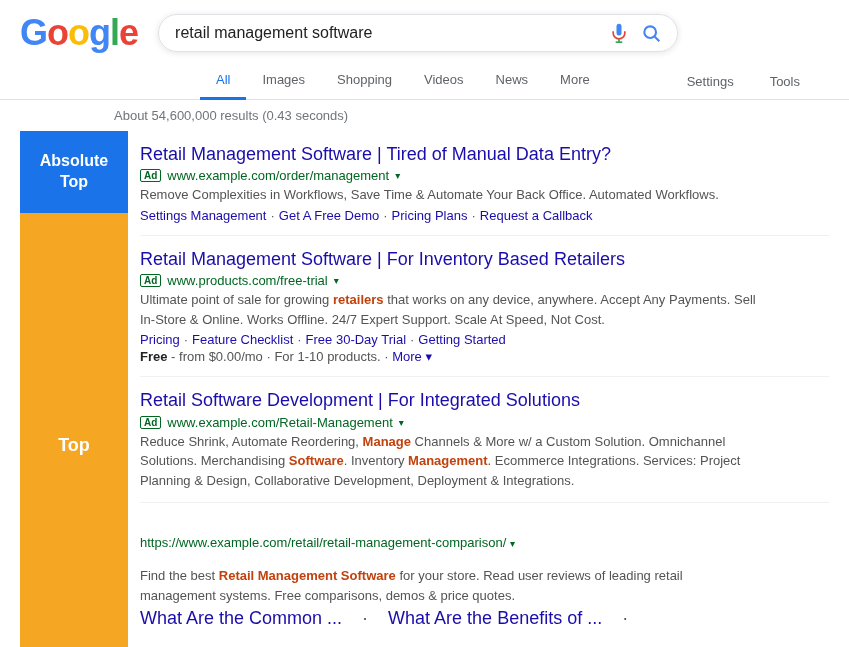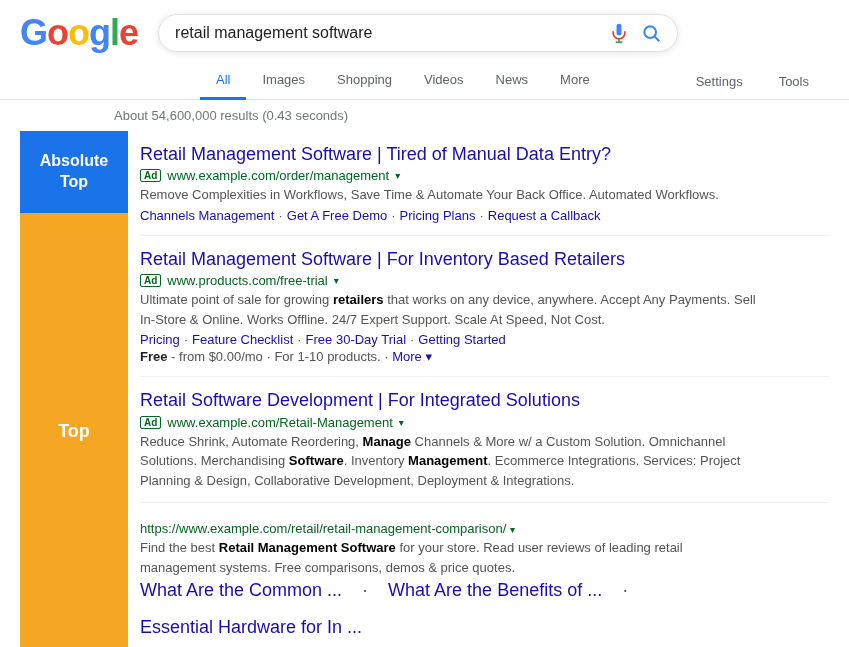--- a/index.html
+++ b/index.html
@@ -54,21 +54,21 @@
     }
     .mic-icon {
       width: 20px;
       height: 20px;
     }
 
     
     .nav-tabs {
       display: flex;
       align-items: center;
-      padding: 8px 4px 0 200px;
+      padding: 8px 13px 0 200px;
       border-bottom: 1px solid #e0e0e0;
       gap: 0;
     }
     .nav-tab {
       padding: 10px 16px;
       font-size: 13px;
       color: #5f6368;
       cursor: pointer;
       border-bottom: 3px solid transparent;
       margin-bottom: -1px;
@@ -134,21 +134,21 @@
       color: #006621;
       font-size: 10px;
     }
 
     .result-desc {
       font-size: 13px;
       color: #545454;
       line-height: 1.5;
       max-width: 620px;
     }
-    .result-desc strong { font-weight: bold; color: #000000; }
+    .result-desc strong { font-weight: bold; color: #c2410c; }
 
     .result-links {
       font-size: 13px;
       color: #1a0dab;
       margin-top: 3px;
       display: flex;
       flex-wrap: wrap;
       gap: 0;
     }
     .result-link {
@@ -172,21 +172,21 @@
     }
 
     
     .organic-result {
       padding: 12px 0 12px 0;
       margin-top: 4px;
     }
     .organic-url {
       color: #006621;
       font-size: 13px;
-      margin: 2px 0;
+      margin: 16px 0;
     }
     .organic-url-arrow {
       color: #006621;
       font-size: 10px;
     }
 
     
     .sitelinks-row {
       font-size: 18px;
       color: #1a0dab;
@@ -287,21 +287,21 @@
 
     <div class="ad-result">
       <div class="result-title">Retail Management Software | Tired of Manual Data Entry?</div>
       <div class="ad-url-row">
         <span class="ad-badge">Ad</span>
         <span class="ad-url">www.example.com/order/management</span>
         <span class="url-arrow">▾</span>
       </div>
       <div class="result-desc">Remove Complexities in Workflows, Save Time &amp; Automate Your Back Office. Automated Workflows.</div>
       <div class="result-links">
-        <span class="result-link">Channels Management</span>
+        <span class="result-link">Settings Management</span>
         <span class="link-sep"> · </span>
         <span class="result-link">Get A Free Demo</span>
         <span class="link-sep"> · </span>
         <span class="result-link">Pricing Plans</span>
         <span class="link-sep"> · </span>
         <span class="result-link">Request a Callback</span>
       </div>
     </div>
 
     <div class="ad-result">

